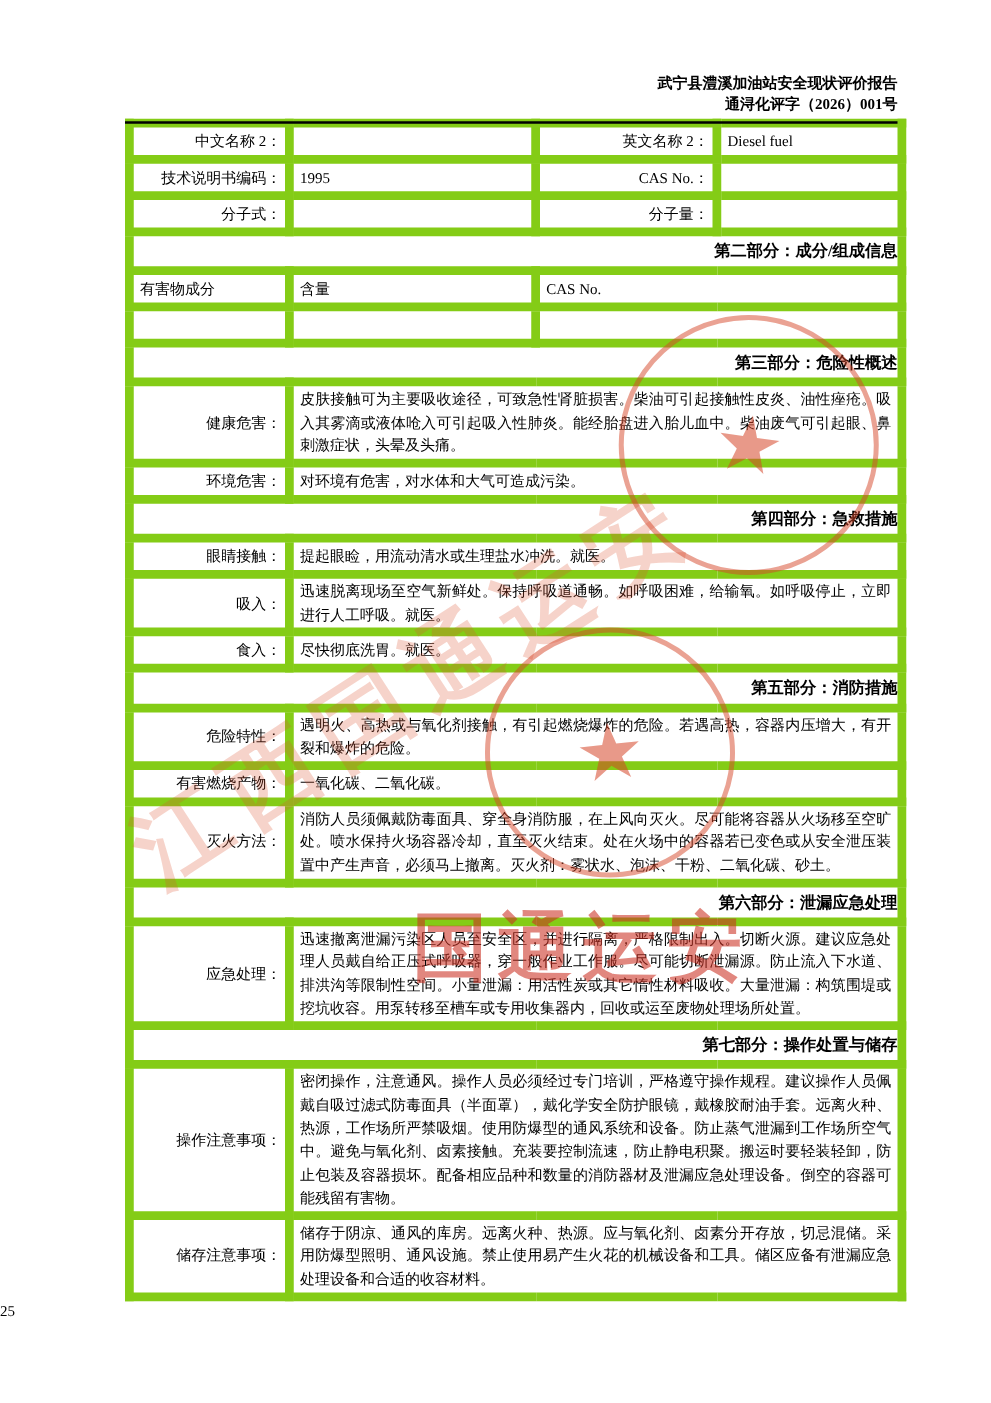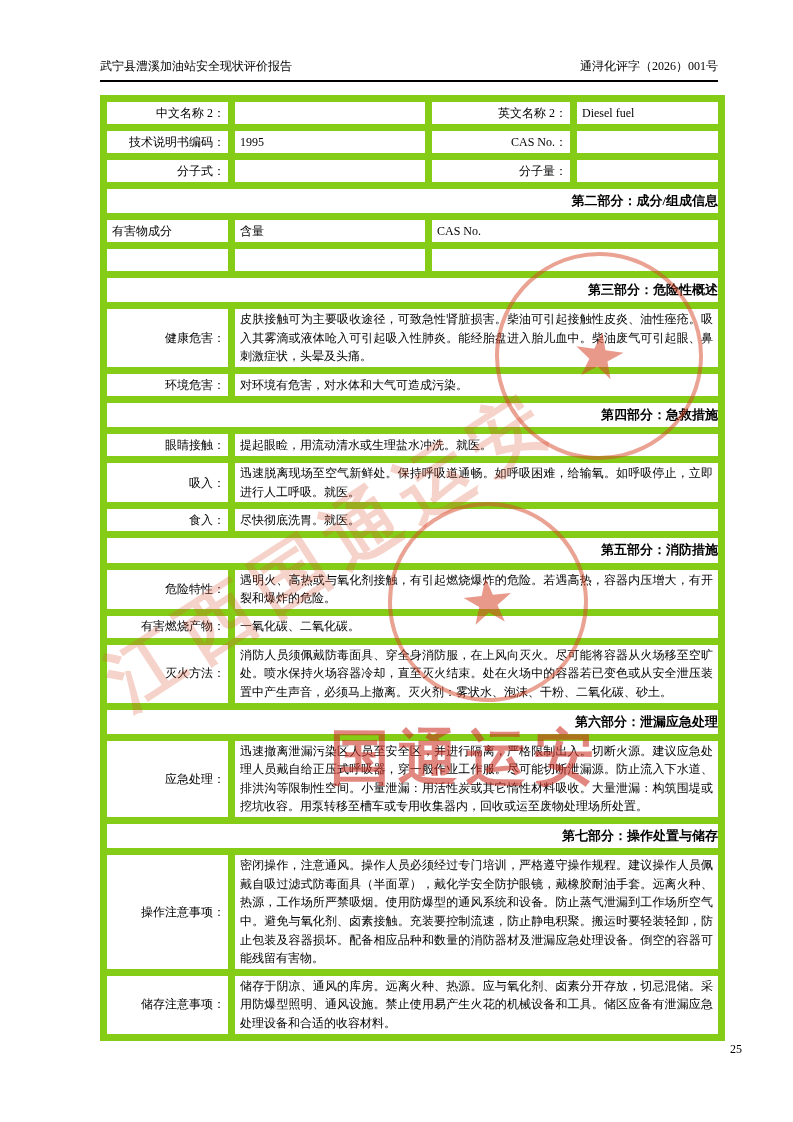--- a/index.html
+++ b/index.html
@@ -8,24 +8,25 @@
     background:#ffffff;
     font-family:"Liberation Serif","DejaVu Serif",serif;
     position:relative;
     color:#000;
     overflow:hidden;
   }
   
   .page-header{
     position:absolute;top:58px;left:100px;width:618px;
     display:flex;justify-content:space-between;align-items:flex-end;
-    font-size:12px;font-weight:normal;
+    font-size:12px;font-weight:bold;
     padding-bottom:5px;
     border-bottom:2px solid #000;
     z-index:2;
+    flex-direction:column;
   }
   
   table.doc-table{
     position:absolute;top:95px;left:100px;width:618px;
     border-collapse:collapse;table-layout:fixed;
     z-index:1;
   }
   .doc-table td{
     border:7px solid #84cc16;
     font-size:12px;
@@ -37,21 +38,21 @@
   }
   .doc-table td.label{text-align:right;padding-right:3px;}
   .doc-table td.center{text-align:left;}
   .doc-table td.value{text-align:justify;}
   .doc-table tr.section-row td{
     text-align:right;font-weight:bold;font-size:13px;padding:2px 0;
   }
   
   .page-number{
     position:absolute;top:1042px;left:0;width:730px;
-    text-align:right;font-size:12px;z-index:2;padding-left:12px;
+    text-align:left;font-size:12px;z-index:2;
   }
   
   .watermark-layer{position:absolute;top:0;left:0;width:793px;height:1122px;z-index:10;pointer-events:none;}
   .stamp{
     position:absolute;border-radius:50%;
     border:4px solid rgba(214,70,40,0.50);
     display:flex;align-items:center;justify-content:center;
   }
   .stamp-upper{left:495px;top:252px;width:200px;height:200px;transform:rotate(8deg);}
   .stamp-lower{left:388px;top:502px;width:192px;height:192px;transform:rotate(-6deg);}

